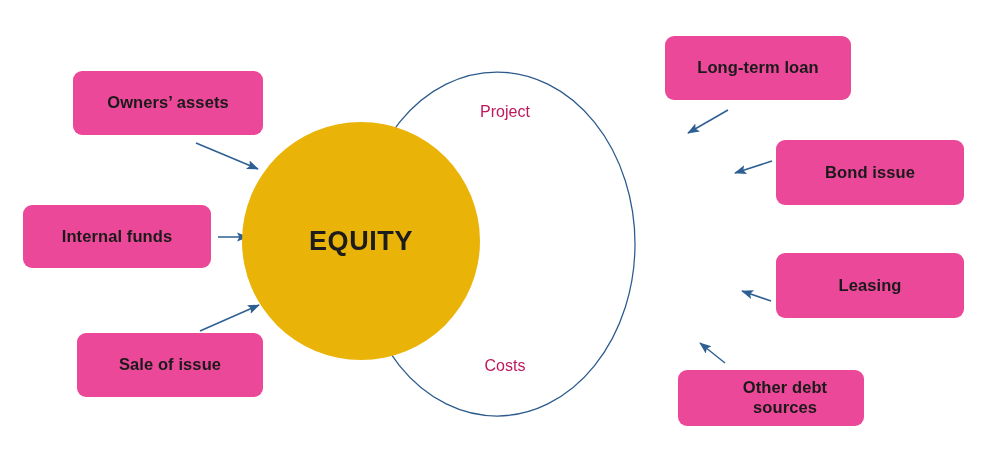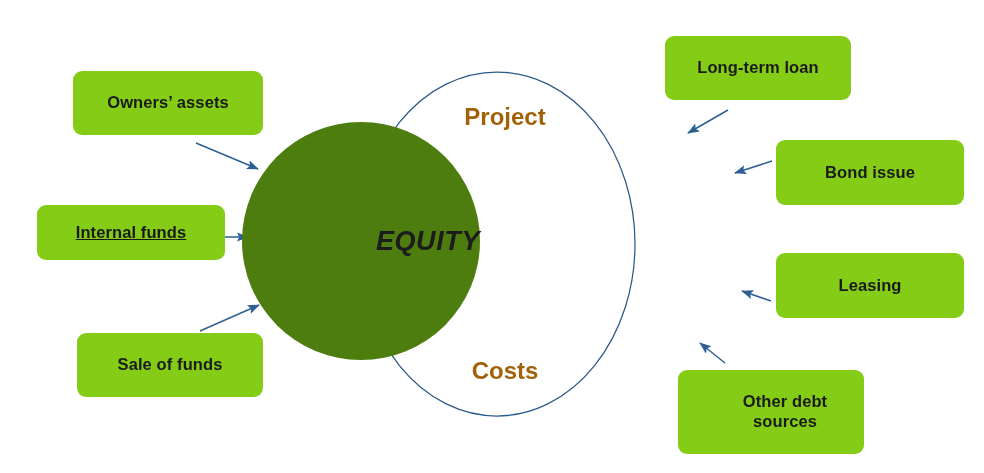--- a/index.html
+++ b/index.html
@@ -19,63 +19,62 @@
   }
   #vector-layer {
     position: absolute;
     left: 0;
     top: 0;
     width: 984px;
     height: 473px;
   }
   .node-box {
     position: absolute;
-    background: #84cc16;
+    background: #ec4899;
     border-radius: 9px;
     display: flex;
     align-items: center;
     justify-content: center;
     text-align: center;
     color: #1a1a1a;
     font-weight: bold;
     font-size: 16.5px;
     letter-spacing: 0.1px;
     line-height: 1.2;
     box-sizing: border-box;
     padding: 4px 8px;
   }
   .circle-node {
     position: absolute;
     border-radius: 50%;
-    background: #4d7c0f;
+    background: #eab308;
     display: flex;
     align-items: center;
-    justify-content: flex-end;
+    justify-content: center;
     color: #1c1c1c;
     font-weight: bold;
     font-size: 27px;
     letter-spacing: 0.6px;
-    font-style: italic;
   }
   .ellipse-label {
     position: absolute;
-    color: #a16207;
-    font-weight: bold;
-    font-size: 24px;
+    color: #be185d;
+    font-weight: normal;
+    font-size: 16px;
     text-align: center;
     white-space: nowrap;
   }
   
   #box-owners-capital   { left: 73px;  top: 71px;  width: 190px; height: 64px; }
-  #box-internal-funds   { left: 37px;  top: 205px; width: 188px; height: 55px; text-decoration: underline; }
+  #box-internal-funds   { left: 23px;  top: 205px; width: 188px; height: 63px; }
   #box-sale-of-assets   { left: 77px;  top: 333px; width: 186px; height: 64px; }
   #box-long-term-loan   { left: 665px; top: 36px;  width: 186px; height: 64px; }
   #box-bond-issue       { left: 776px; top: 140px; width: 188px; height: 65px; }
   #box-leasing          { left: 776px; top: 253px; width: 188px; height: 65px; }
-  #box-other-debt       { left: 678px; top: 370px; width: 186px; height: 84px; padding-left: 36px; }
+  #box-other-debt       { left: 678px; top: 370px; width: 186px; height: 56px; padding-left: 36px; }
   #circle-equity        { left: 242px; top: 122px; width: 238px; height: 238px; }
   #circle-debt          { left: 518px; top: 125px; width: 235px; height: 235px; }
   #label-project        { left: 405px; top: 103px; width: 200px; }
   #label-costs          { left: 405px; top: 357px; width: 200px; text-align: center; }
 </style>
 </head>
 <body>
 
 <div id="canvas">
 
@@ -105,21 +104,21 @@
   <div class="ellipse-label" id="label-project">Project</div>
   <div class="ellipse-label" id="label-costs">Costs</div>
 
   <div class="node-box" id="box-owners-capital">
     <span>Owners’ assets</span>
   </div>
   <div class="node-box" id="box-internal-funds">
     <span>Internal funds</span>
   </div>
   <div class="node-box" id="box-sale-of-assets">
-    <span>Sale of funds</span>
+    <span>Sale of issue</span>
   </div>
 
   <div class="node-box" id="box-long-term-loan">
     <span>Long-term loan</span>
   </div>
   <div class="node-box" id="box-leasing">
     <span>Leasing</span>
   </div>
   <div class="node-box" id="box-bond-issue">
     <span>Bond issue</span>

